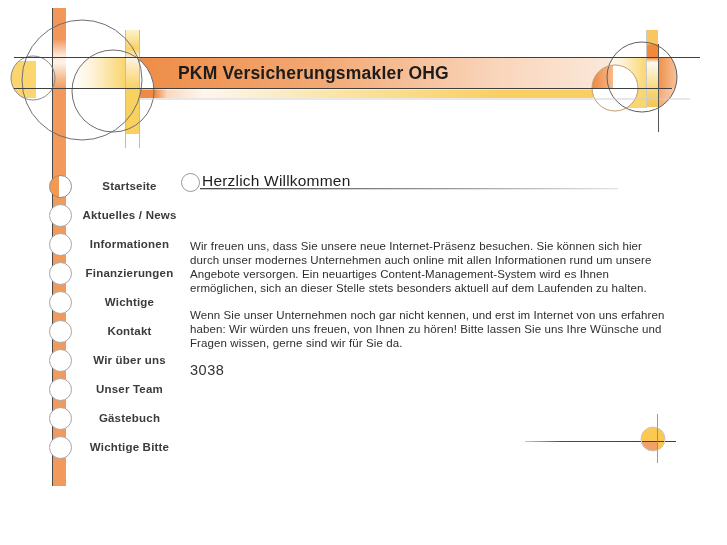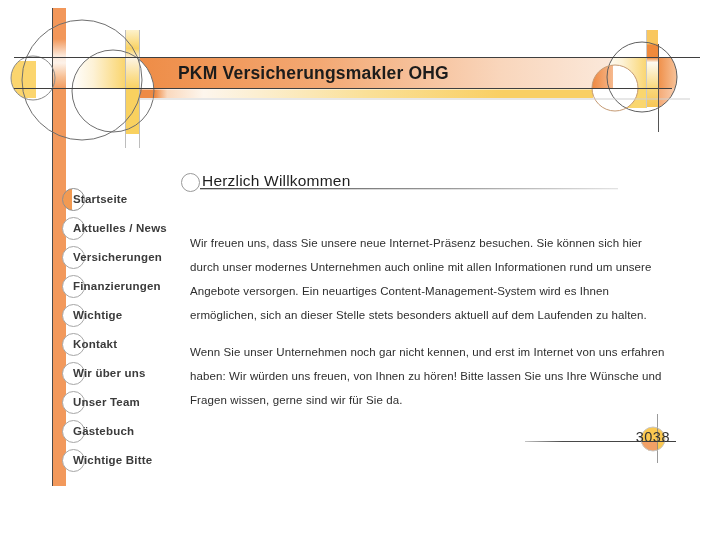--- a/index.html
+++ b/index.html
@@ -8,45 +8,45 @@
     font-family:"Liberation Sans",sans-serif;
     padding-left:41px;
   }
   #decor{position:absolute;left:0;top:0;pointer-events:none;}
   
   .site-title{
     position:absolute;left:178px;top:58px;height:30px;line-height:30px;
     font-size:17.5px;font-weight:bold;color:#1c1c1c;letter-spacing:.2px;white-space:nowrap;
   }
   
-  .nav{position:absolute;left:45px;top:168px;width:150px;list-style:none;margin:17px;padding:0;}
+  .nav{position:absolute;left:45px;top:168px;width:150px;list-style:none;margin:4px;padding:0;text-align:center;}
   .nav li{position:relative;height:29px;cursor:pointer;}
   .nav-circle{
     position:absolute;left:0;top:3px;width:21px;height:21px;border:1px solid #a6a6a6;
     border-radius:50%;background:#fff;box-sizing:content-box;
   }
   .nav li.active .nav-circle{
     background:linear-gradient(90deg,#F29A52 0 45%,#fff 45%);border-color:#8f8f8f;
   }
   .nav-label{
     display:block;padding-left:11px;line-height:28px;font-size:11.5px;font-weight:bold;
     color:#3b3b3b;white-space:nowrap;position:relative;letter-spacing:.2px;
   }
   
   .heading{
     position:absolute;left:202px;top:172px;font-size:15.5px;font-weight:normal;
     color:#1e1e1e;letter-spacing:.2px;white-space:nowrap;
   }
   .content{
-    position:absolute;left:190px;top:231px;width:480px;
-    font-size:11.5px;line-height:24px;color:#2e2e2e;letter-spacing:.1px;
+    position:absolute;left:190px;top:239px;width:480px;
+    font-size:11.5px;line-height:14px;color:#2e2e2e;letter-spacing:.1px;
   }
   .content p{margin:0 0 13px 0;}
   .counter{
-    margin-top:11px;text-align:right;font-size:14.5px;color:#333;letter-spacing:.5px;
+    margin-top:11px;text-align:left;font-size:14.5px;color:#333;letter-spacing:.5px;
   }
 </style>
 </head>
 <body>
 
 <div id="page">
 
   <svg id="decor" width="727" height="545" viewBox="0 0 727 545">
     <defs>
       <linearGradient id="gHeader" gradientUnits="userSpaceOnUse" x1="137" y1="0" x2="657" y2="0">
@@ -200,21 +200,21 @@
     <li class="active">
       <span class="nav-circle"></span>
       <span class="nav-label">Startseite</span>
     </li>
     <li>
       <span class="nav-circle"></span>
       <span class="nav-label">Aktuelles / News</span>
     </li>
     <li>
       <span class="nav-circle"></span>
-      <span class="nav-label">Versicherungen</span>
+      <span class="nav-label">Informationen</span>
     </li>
     <li>
       <span class="nav-circle"></span>
       <span class="nav-label">Finanzierungen</span>
     </li>
     <li>
       <span class="nav-circle"></span>
       <span class="nav-label">Wichtige</span>
     </li>
     <li>

